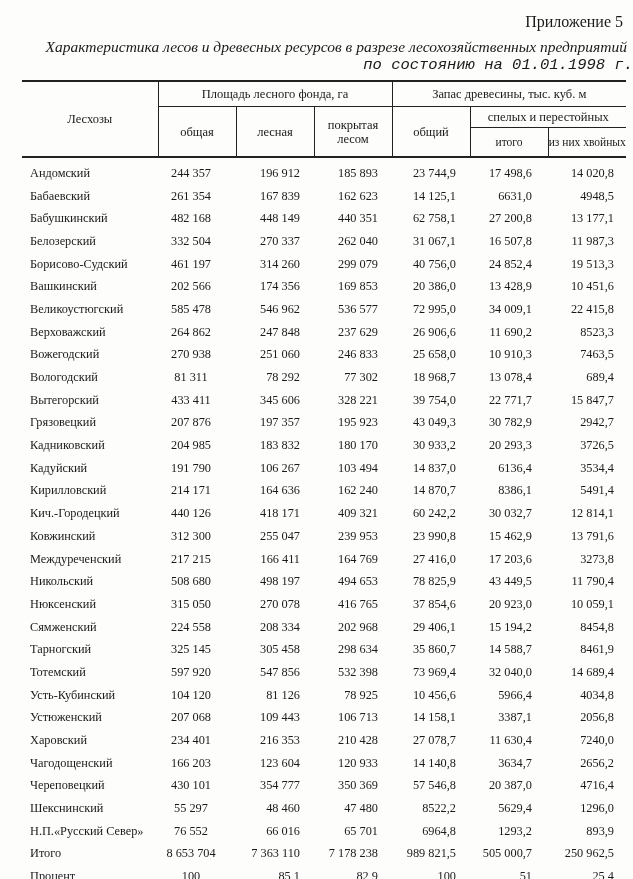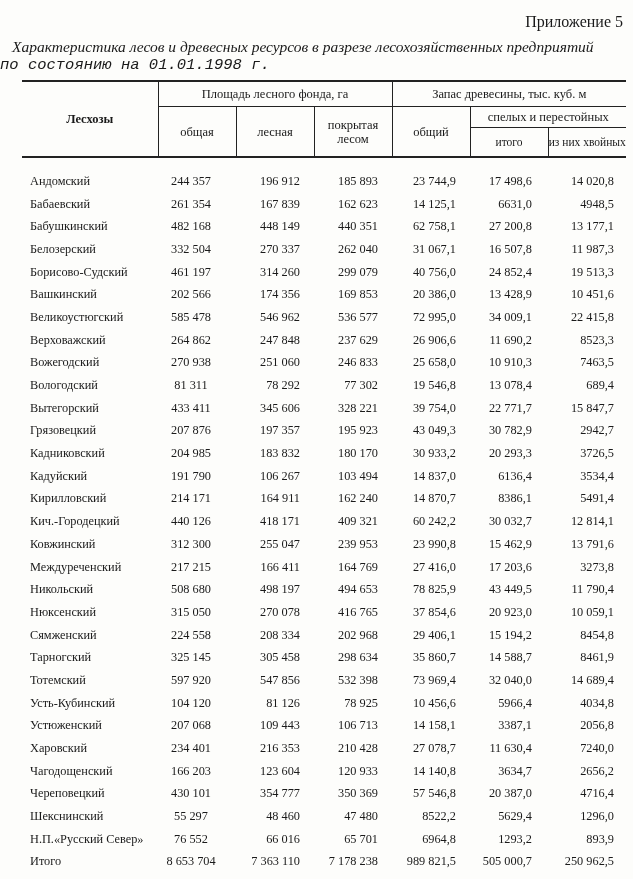--- a/index.html
+++ b/index.html
@@ -2,48 +2,48 @@
 <html><head>
 <meta charset="utf-8">
 <style>
   html, body { margin:0; padding:0; }
   body {
     width:633px; height:879px; background:#fdfdfb; color:#1a1a1a;
     font-family:"Liberation Serif","DejaVu Serif",serif; position:relative; overflow:hidden;
   }
   .appendix { position:absolute; right:10px; top:13px; font-size:16px; }
   .title {
-    position:absolute; left:0; width:633px; text-align:left; font-style:italic;
+    position:absolute; left:0; width:633px; text-align:right; font-style:italic;
     font-size:15.5px; line-height:18px;
   }
   .title.l1 { top:38px; left:12px; width:615px; }
   .title.l2 { top:56px;font-family:Liberation Mono, monospace; }
   table.main {
     position:absolute; left:22px; top:80px; width:604px; border-collapse:collapse;
     font-size:12.3px;
   }
   table.main th {
     font-weight:normal; font-size:12.5px; line-height:14px; text-align:center; vertical-align:middle;
     border-left:1px solid #222; border-bottom:1px solid #222; padding:0;
   }
-  table.main th.first { border-left:none;font-weight:bold; }
+  table.main th.first { border-left:none; }
   table.main thead tr.h1 th { height:24px; }
   table.main thead tr.h2 th { height:20px; }
   table.main thead tr.h3 th { height:28px; font-size:11.5px; line-height:12px; }
   table.main thead { border-top:2px solid #222; }
   table.main thead tr:last-child th, table.main thead th.bottom { border-bottom:2px solid #222; }
   table.main tbody td { height:22.7px; padding:0; text-align:right; white-space:nowrap; }
   table.main tbody td.name { text-align:left; padding-left:8px; }
   table.main tbody td.c1 { padding-right:12px;text-align:center; }
   table.main tbody td.c2 { padding-right:14px; }
   table.main tbody td.c3 { padding-right:14px; }
   table.main tbody td.c4 { padding-right:14px; }
   table.main tbody td.c5 { padding-right:16px; }
   table.main tbody td.c6 { padding-right:12px; }
-  table.main tbody tr:first-child td { padding-top:12px; }
+  table.main tbody tr:first-child td { padding-top:4px; }
   table.main tbody tr:last-child td { border-bottom:2px solid #222; }
 </style>
 </head>
 <body>
 
 <div class="appendix">Приложение 5</div>
 <div class="title l1">Характеристика лесов и древесных ресурсов в разрезе лесохозяйственных предприятий</div>
 <div class="title l2">по состоянию на 01.01.1998 г.</div>
 
 <table class="main">
@@ -154,21 +154,21 @@
         <td class="c3">246 833</td>
         <td class="c4">25 658,0</td>
         <td class="c5">10 910,3</td>
         <td class="c6">7463,5</td>
       </tr>
       <tr>
         <td class="name">Вологодский</td>
         <td class="c1">81 311</td>
         <td class="c2">78 292</td>
         <td class="c3">77 302</td>
-        <td class="c4">19 546,8</td>
+        <td class="c4">18 968,7</td>
         <td class="c5">13 078,4</td>
         <td class="c6">689,4</td>
       </tr>
       <tr>
         <td class="name">Вытегорский</td>
         <td class="c1">433 411</td>
         <td class="c2">345 606</td>
         <td class="c3">328 221</td>
         <td class="c4">39 754,0</td>
         <td class="c5">22 771,7</td>
@@ -197,21 +197,21 @@
         <td class="c1">191 790</td>
         <td class="c2">106 267</td>
         <td class="c3">103 494</td>
         <td class="c4">14 837,0</td>
         <td class="c5">6136,4</td>
         <td class="c6">3534,4</td>
       </tr>
       <tr>
         <td class="name">Кирилловский</td>
         <td class="c1">214 171</td>
-        <td class="c2">164 911</td>
+        <td class="c2">164 636</td>
         <td class="c3">162 240</td>
         <td class="c4">14 870,7</td>
         <td class="c5">8386,1</td>
         <td class="c6">5491,4</td>
       </tr>
       <tr>
         <td class="name">Кич.-Городецкий</td>
         <td class="c1">440 126</td>
         <td class="c2">418 171</td>
         <td class="c3">409 321</td>

